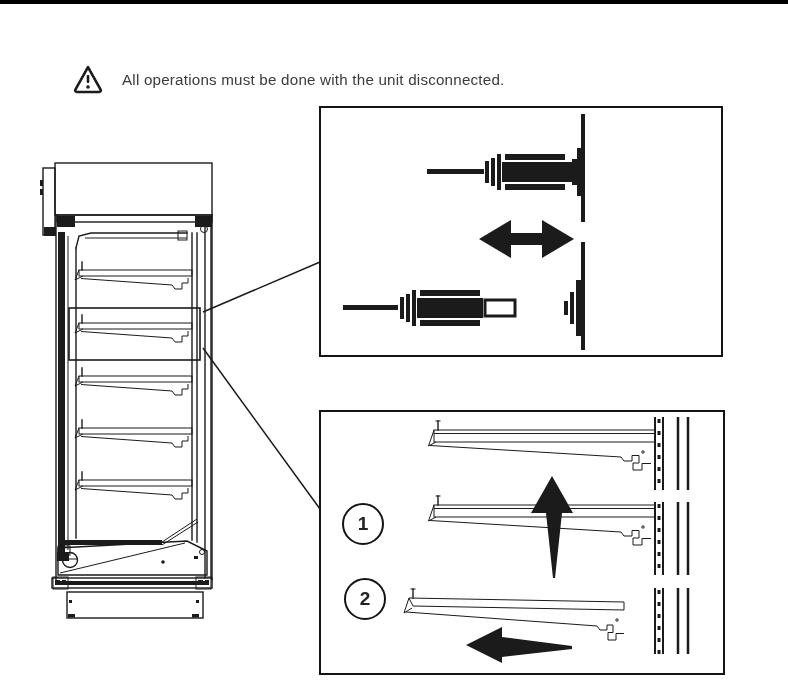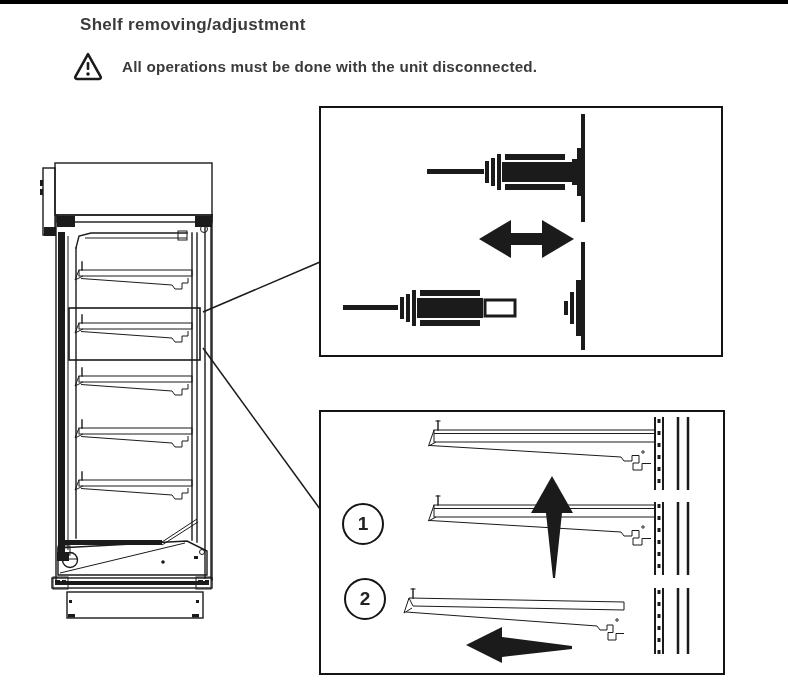--- a/index.html
+++ b/index.html
@@ -5,21 +5,21 @@
   html,body{margin:0;padding:0;background:#fff;}
   .page{
     position:relative;width:788px;height:700px;background:#ffffff;
     font-family:"Liberation Sans",sans-serif;overflow:hidden;color:#3a3a3c;
   }
   .top-rule{position:absolute;left:0;top:0;width:788px;height:4px;background:#000;}
   .title{
     position:absolute;left:80px;top:15px;margin:0;
     font-size:17px;font-weight:600;letter-spacing:.3px;color:#3b3b3d;
   }
-  .warning-row{position:absolute;left:72px;top:49px;width:640px;height:34px;font-weight:bold;}
+  .warning-row{position:absolute;left:72px;top:62px;width:640px;height:34px;}
   .warning-icon{position:absolute;left:0;top:2px;}
   .warning-text{position:absolute;left:50px;top:9px;font-size:15.2px;color:#3b3b3d;letter-spacing:.2px;}
   .cabinet-svg{position:absolute;left:35px;top:150px;}
   .callout-svg{position:absolute;left:0;top:0;pointer-events:none;}
   .panel{position:absolute;border:2px solid #141414;background:#fff;}
   .panel.pin-panel{left:319px;top:106px;width:400px;height:247px;}
   .panel.step-panel{left:319px;top:410px;width:402px;height:261px;}
   .panel svg{position:absolute;left:0;top:0;}
   .badge{
     position:absolute;width:38px;height:38px;border:2.5px solid #141414;border-radius:50%;
@@ -32,21 +32,20 @@
   .ink-thin{stroke:#1b1b1b;fill:none;stroke-width:1;}
   .fill{fill:#1b1b1b;stroke:none;}
 </style>
 </head>
 <body>
 
 <div class="page">
 
   <div class="top-rule"></div>
 
-  <h1 class="title">Shelf removing/adjustment</h1>
 
   <div class="warning-row">
     <svg class="warning-icon" width="32" height="30" viewBox="0 0 32 30">
       <path d="M16,3.2 L28.6,25.6 a1.6,1.6 0 0 1 -1.4,2.4 L4.8,28 a1.6,1.6 0 0 1 -1.4,-2.4 Z" fill="none" stroke="#1b1b1b" stroke-width="2.6" stroke-linejoin="round"></path>
       <rect x="14.7" y="11" width="2.6" height="8" rx="1" fill="#1b1b1b"></rect>
       <circle cx="16" cy="23" r="1.8" fill="#1b1b1b"></circle>
     </svg>
     <span class="warning-text">All operations must be done with the unit disconnected.</span>
   </div>
 

